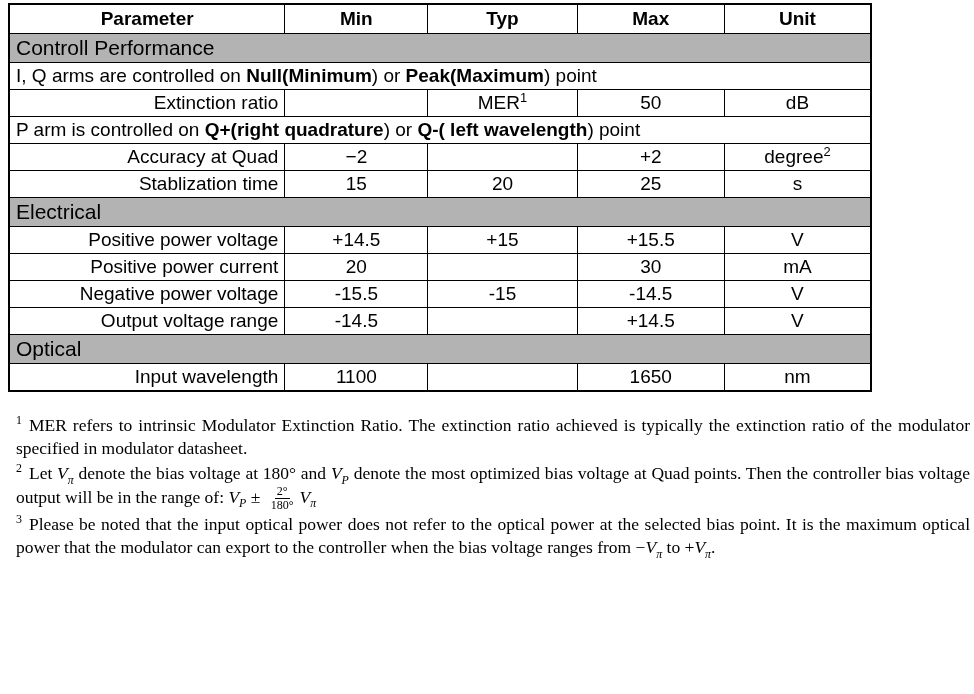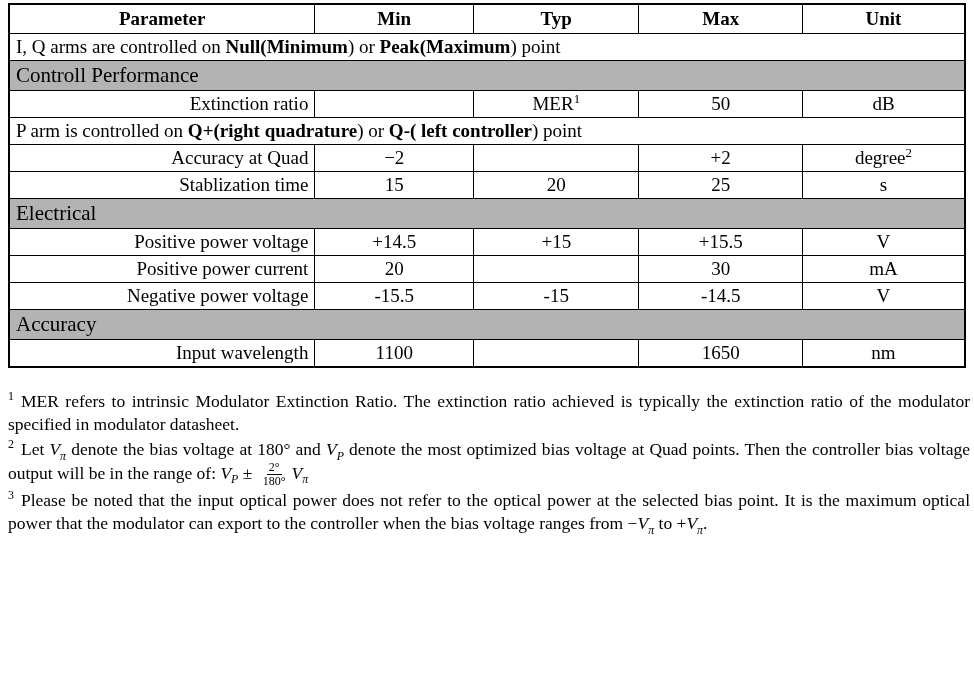--- a/index.html
+++ b/index.html
@@ -14,23 +14,23 @@
   .title {
     font-family: "Liberation Sans", sans-serif;
     font-weight: bold;
     font-size: 29px;
     color: #000;
     margin: 0 0 20px 0;
     letter-spacing: 0.2px;
   }
   table.spec {
     border-collapse: collapse;
-    width: 958px;
+    width: 864px;
     table-layout: fixed;
-    font-family: Liberation Serif, serif;
+    font-family: Liberation Sans, sans-serif;
     font-size: 19px;
     color: #000;
     border: 2px solid var(--border-c);
   }
   table.spec th, table.spec td {
     border: 1.5px solid var(--border-c);
     padding: 2px 6px;
     height: 27px;
     overflow: hidden;
     white-space: nowrap;
@@ -54,21 +54,21 @@
   sub { font-size: 68%; line-height: 0; }
   .footnotes {
     margin-top: 22px;
     width: 962px;
     font-family: "Liberation Serif", "DejaVu Serif", serif;
     font-size: 17.5px;
     color: #000;
     text-align: justify;
     line-height: 1.33;
   }
-  .footnotes p { margin: 0 0 1px 0; }
+  .footnotes p { margin: 0 0 1px 8px; }
   .footnotes sup { margin-right: 7px; }
   .frac {
     display: inline-flex;
     flex-direction: column;
     align-items: center;
     vertical-align: middle;
     font-size: 12px;
     line-height: 1.1;
     margin: 0 4px;
     font-style: normal;
@@ -93,34 +93,34 @@
       <tr>
         <th>Parameter</th>
         <th>Min</th>
         <th>Typ</th>
         <th>Max</th>
         <th>Unit</th>
       </tr>
     </thead>
     <tbody id="rows">
         <tr>
-          <td colspan="5" class="spanrow"><span>I, Q arms are controlled on </span><span class="b">Null(Minimum</span><span>) or </span><span class="b">Peak(Maximum</span><span>) point</span></td>
+          <td colspan="5" class="section">Controll Performance</td>
         </tr>
         <tr>
-          <td colspan="5" class="section">Controll Performance</td>
+          <td colspan="5" class="spanrow"><span>I, Q arms are controlled on </span><span class="b">Null(Minimum</span><span>) or </span><span class="b">Peak(Maximum</span><span>) point</span></td>
         </tr>
         <tr>
           <td class="param"><span>Extinction ratio</span></td>
           <td class="c"></td>
           <td class="c"><span>MER</span><sup>1</sup></td>
           <td class="c"><span>50</span></td>
           <td class="c"><span>dB</span></td>
         </tr>
         <tr>
-          <td colspan="5" class="spanrow"><span>P arm is controlled on </span><span class="b">Q+(right quadrature</span><span>) or </span><span class="b">Q-( left controller</span><span>) point</span></td>
+          <td colspan="5" class="spanrow"><span>P arm is controlled on </span><span class="b">Q+(right quadrature</span><span>) or </span><span class="b">Q-( left wavelength</span><span>) point</span></td>
         </tr>
         <tr>
           <td class="param"><span>Accuracy at Quad</span></td>
           <td class="c"><span>−2</span></td>
           <td class="c"></td>
           <td class="c"><span>+2</span></td>
           <td class="c"><span>degree</span><sup>2</sup></td>
         </tr>
         <tr>
           <td class="param"><span>Stablization time</span></td>
@@ -147,21 +147,28 @@
           <td class="c"><span>mA</span></td>
         </tr>
         <tr>
           <td class="param"><span>Negative power voltage</span></td>
           <td class="c"><span>-15.5</span></td>
           <td class="c"><span>-15</span></td>
           <td class="c"><span>-14.5</span></td>
           <td class="c"><span>V</span></td>
         </tr>
         <tr>
-          <td colspan="5" class="section">Accuracy</td>
+          <td class="param"><span>Output voltage range</span></td>
+          <td class="c"><span>-14.5</span></td>
+          <td class="c"></td>
+          <td class="c"><span>+14.5</span></td>
+          <td class="c"><span>V</span></td>
+        </tr>
+        <tr>
+          <td colspan="5" class="section">Optical</td>
         </tr>
         <tr>
           <td class="param"><span>Input wavelength</span></td>
           <td class="c"><span>1100</span></td>
           <td class="c"></td>
           <td class="c"><span>1650</span></td>
           <td class="c"><span>nm</span></td>
         </tr>
       </tbody>
   </table>

